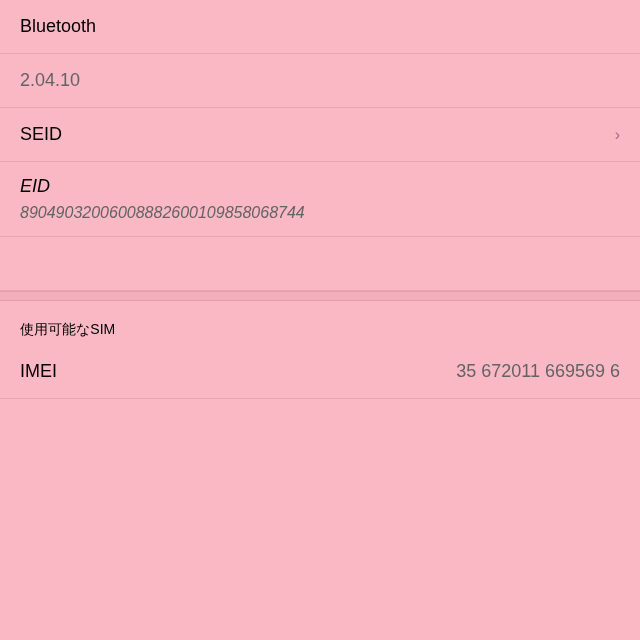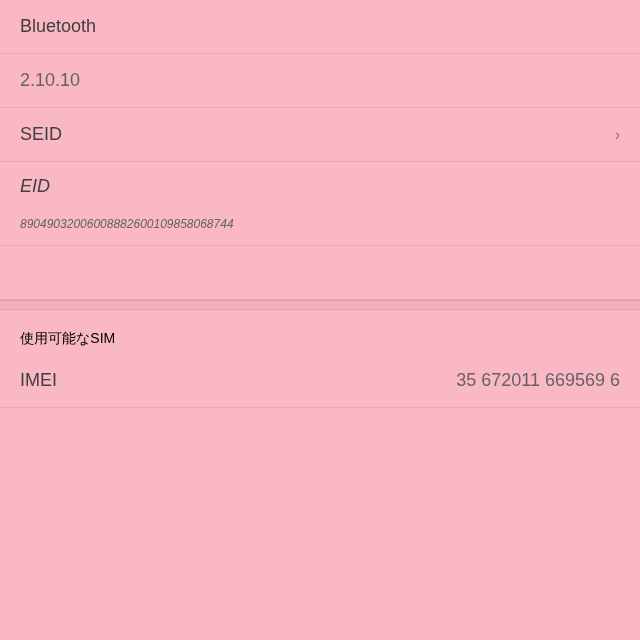--- a/index.html
+++ b/index.html
@@ -47,21 +47,21 @@
     .settings-row.section-header {
       background-color: transparent;
       border-bottom: none;
       padding-top: 20px;
       padding-bottom: 6px;
       min-height: auto;
     }
 
     .row-label {
       font-size: 18px;
-      color: #404040;
+      color: #000000;
       font-weight: 400;
     }
 
     .row-value {
       font-size: 18px;
       color: #636366;
       font-weight: 400;
       text-align: right;
     }
 
@@ -70,23 +70,23 @@
       align-items: center;
       gap: 6px;
     }
 
     .chevron {
       color: #c0607a;
       font-size: 16px;
     }
 
     .eid-value {
-      font-size: 12px;
+      font-size: 16px;
       color: #636366;
-      margin-top: 20px;
+      margin-top: 7px;
       word-break: break-all;
     }
 
     .section-header-text {
       font-size: 14px;
       color: #000000;
       font-weight: 400;
     }
 
     .divider-section {
@@ -100,21 +100,21 @@
 <body>
 
 <div class="container">
   <div class="settings-list">
 
     <div class="settings-row">
       <span class="row-label">Bluetooth</span>
     </div>
 
     <div class="settings-row">
-      <span class="row-value">2.10.10</span>
+      <span class="row-value">2.04.10</span>
     </div>
 
     <div class="settings-row">
       <span class="row-label">SEID</span>
       <span class="row-value chevron-row">
         <span class="chevron">›</span>
       </span>
     </div>
 
     <div class="settings-row tall">

